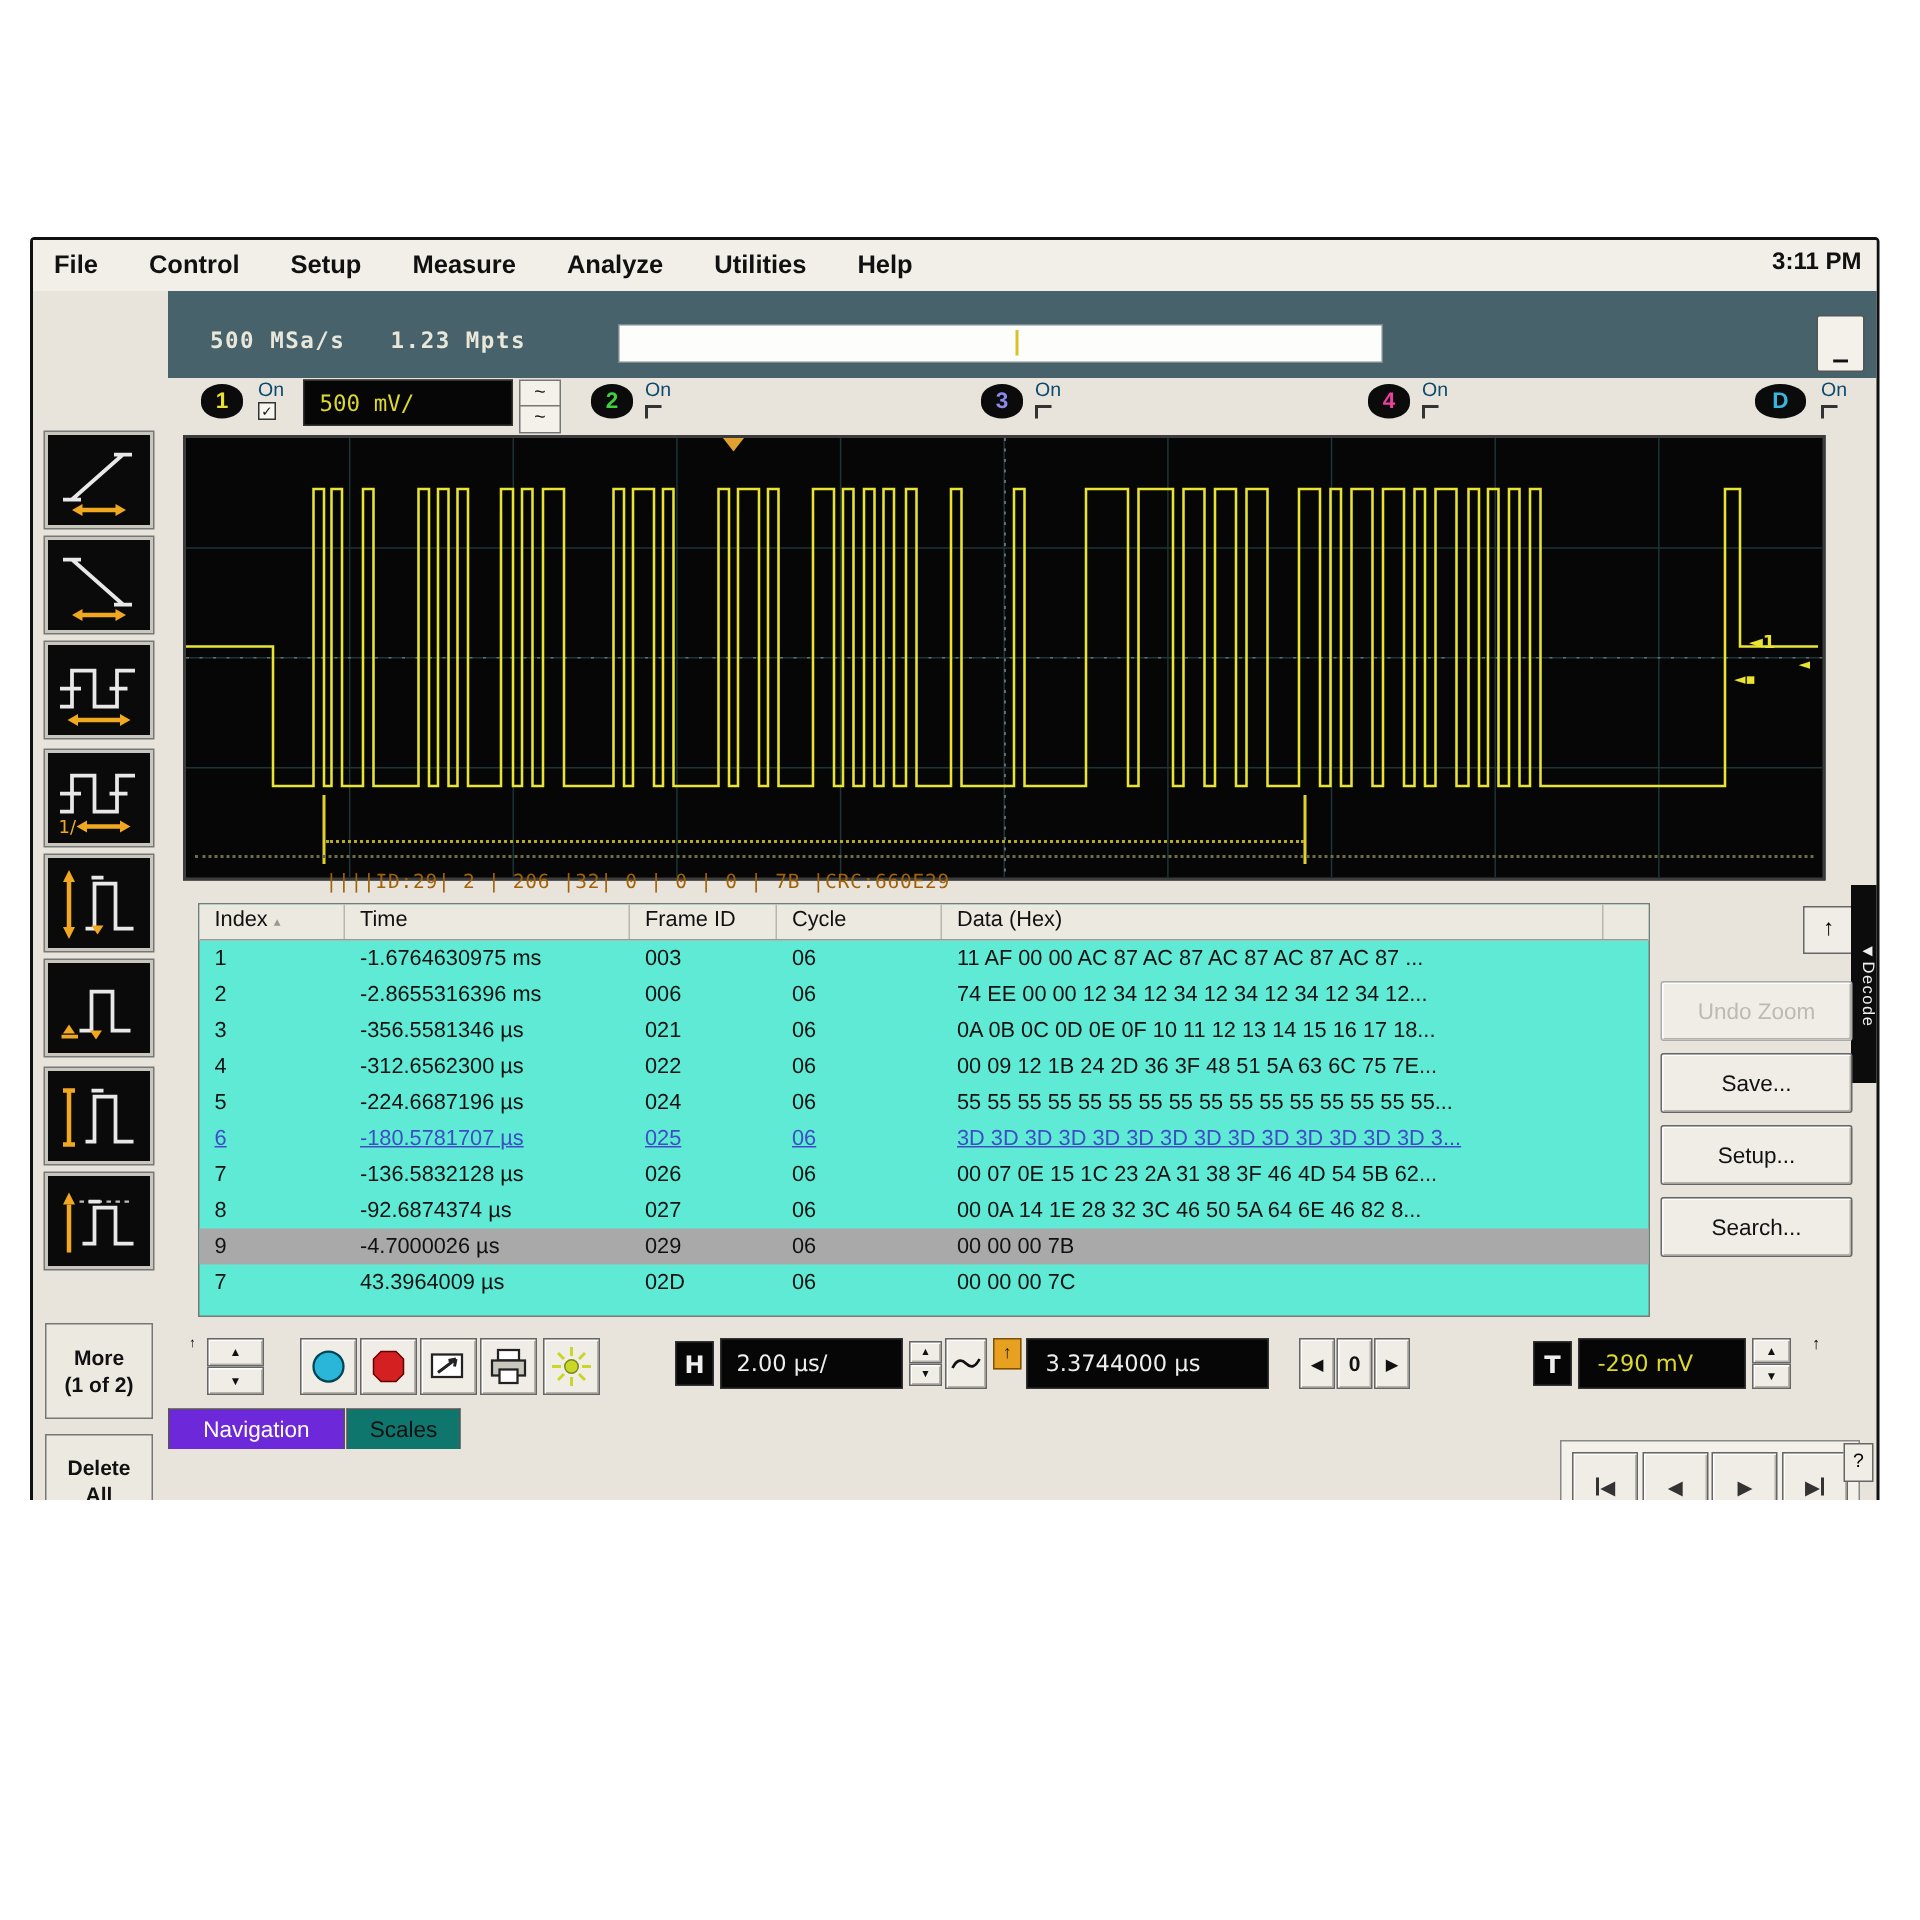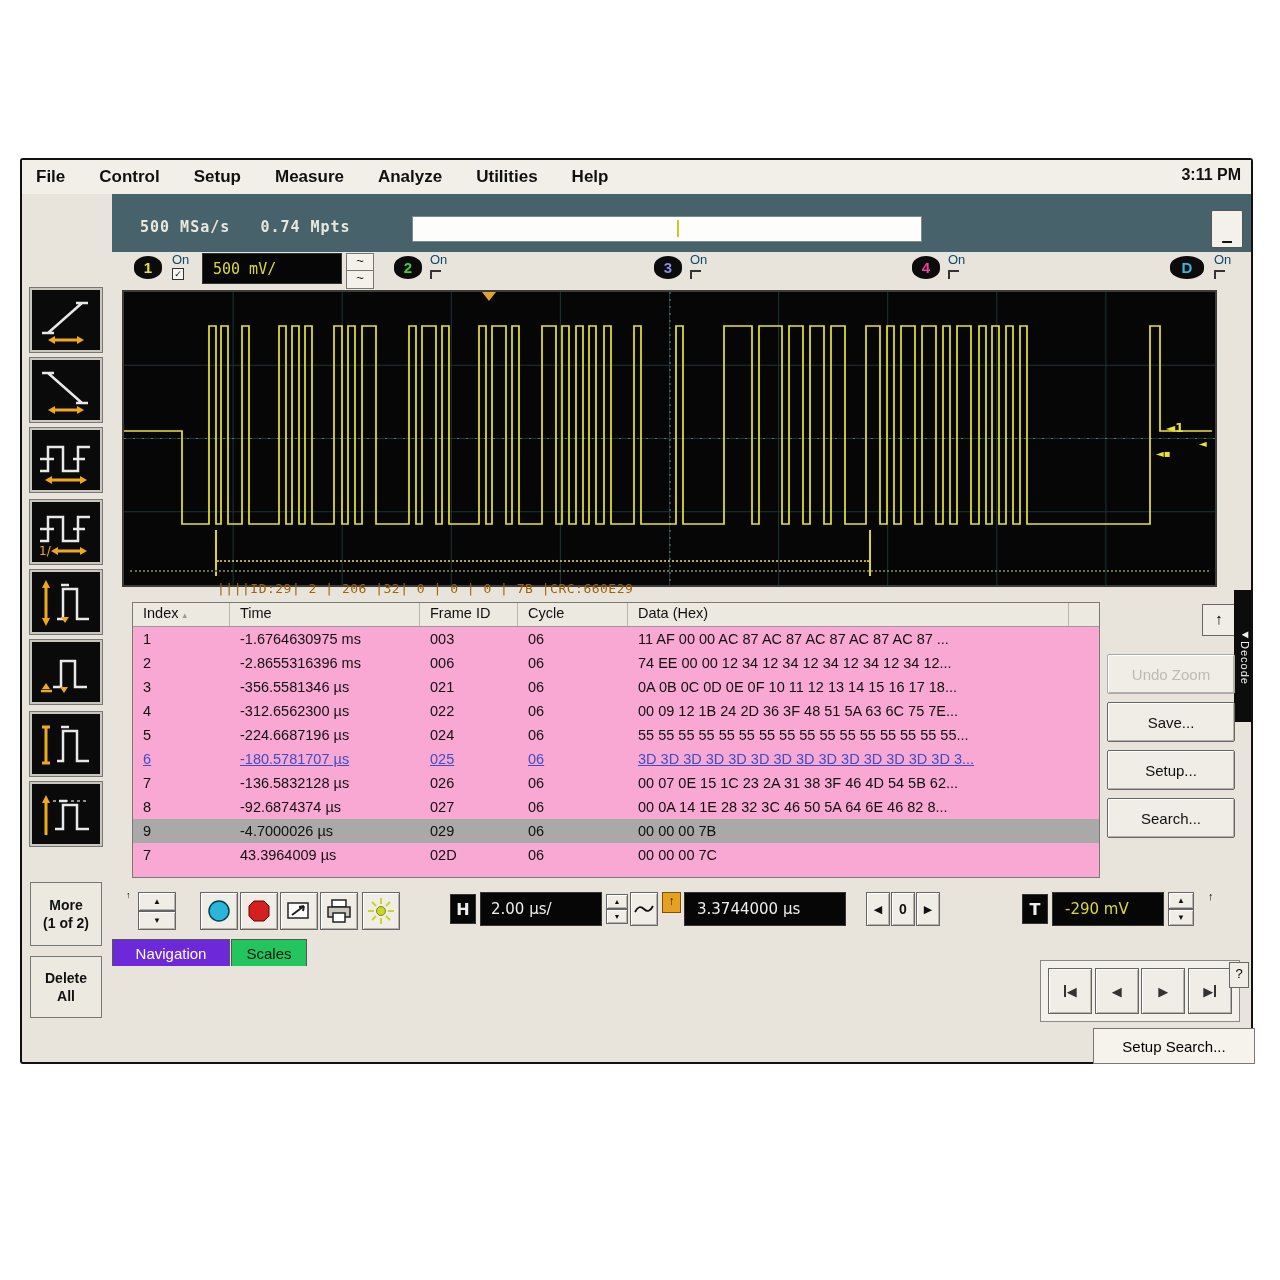--- a/index.html
+++ b/index.html
@@ -1,16 +1,16 @@
 <!DOCTYPE html>
 <html><head>
 <meta charset="utf-8">
 <style>
   html,body{margin:0;padding:0;background:#fff;}
-  .page{position:relative;width:1280px;height:1280px;background:#fff;overflow:hidden;
+  .page{position:relative;width:1280px;height:1000px;background:#fff;overflow:hidden;
         font-family:"Liberation Sans",sans-serif;text-decoration:underline;}
   .abs{position:absolute;}
   .window{position:absolute;left:20px;top:158px;width:1233px;height:906px;
           background:#e8e4dc;border:2px solid #111;border-radius:3px;box-sizing:border-box;}
 
   
   .menubar{position:absolute;left:0;top:0;width:100%;height:34px;background:#f2efe8;
            display:flex;align-items:center;gap:34px;padding-left:14px;box-sizing:border-box;
            font-size:17px;font-weight:bold;color:#111;}
   .menubar .clock{position:absolute;right:10px;top:6px;font-size:16px;font-weight:bold;}
@@ -49,21 +49,21 @@
             border-right:7px solid transparent;border-top:9px solid #dfa231;}
   .decode-line{position:absolute;left:93px;top:245px;color:#a16207;
                font-family:"DejaVu Sans Mono",monospace;font-size:13px;letter-spacing:0.5px;white-space:pre;margin-top:44px;}
   .decode-underline{position:absolute;left:93px;top:268px;width:652px;border-bottom:2px dotted #b5a926;}
   .decode-endbar{position:absolute;top:238px;width:2px;height:46px;background:#ddd32b;}
   .axis-dots{position:absolute;left:6px;right:6px;top:278px;border-bottom:2px dotted #6d6d45;}
   .wmark{position:absolute;color:#e8e434;font-family:"DejaVu Sans",sans-serif;
          font-size:12px;font-weight:bold;line-height:12px;}
 
   
-  .dtable{position:absolute;left:110px;top:442px;width:968px;height:276px;background:#f9a8d4;
+  .dtable{position:absolute;left:110px;top:442px;width:968px;height:276px;background:#5eead4;
           border:1px solid #7a7a74;box-sizing:border-box;font-size:14.5px;color:#111;}
   .thead{display:grid;grid-template-columns:97px 190px 98px 110px 1fr 30px;height:23px;
          background:#ece9e1;border-bottom:1px solid #9a9a94;}
   .th{border-right:1px solid #b9b6ae;padding:2px 0 0 10px;box-sizing:border-box;
       white-space:nowrap;overflow:hidden;}
   .trow{display:grid;grid-template-columns:97px 190px 98px 110px 1fr;height:24px;line-height:24px;}
   .td{padding-left:10px;white-space:nowrap;overflow:hidden;}
   .trow.link .td{color:#3d4ec4;text-decoration:underline;}
   .trow.sel{background:#a9a9a9;}
   .scrollup{position:absolute;left:1180px;top:444px;width:32px;height:30px;background:#f0ede6;
@@ -84,21 +84,21 @@
         display:flex;align-items:center;justify-content:center;box-sizing:border-box;color:#111;}
   .blackbox{background:#060606;color:#eee;font-family:"DejaVu Sans",sans-serif;
             display:flex;align-items:center;box-sizing:border-box;border:1px solid #333;}
   .spin{display:flex;flex-direction:column;}
   .spin .bbtn{font-size:8px;line-height:8px;}
 
   
   .tab{position:absolute;top:779px;height:27px;display:flex;align-items:center;justify-content:center;
        font-size:15px;border:1px solid #555;border-bottom:none;box-sizing:border-box;}
   .tab.active{background:#6d28d9;color:#fff;}
-  .tab.idle{background:#22c55e;color:#111;}
+  .tab.idle{background:#0f766e;color:#111;}
   .statuspane{position:absolute;left:90px;top:806px;right:0;bottom:0;}
   .statustext{position:absolute;color:#e9e7da;font-family:"DejaVu Sans Mono",monospace;
               font-size:15px;font-weight:bold;white-space:pre;}
   .navpane{position:absolute;left:1018px;top:800px;width:200px;height:62px;background:#f4f1ea;
            border:1px solid #888;display:flex;align-items:center;justify-content:space-around;padding:0 6px;box-sizing:border-box;}
   .navbtn{width:42px;height:44px;background:#f0ede6;border:1px solid #666;
           box-shadow:inset 1px 1px 0 #fff,inset -1px -1px 0 #b5b2aa;
           display:flex;align-items:center;justify-content:center;gap:1px;font-size:13px;color:#333;}
   .navbar{width:2px;height:12px;background:#333;}
   .helpbtn{position:absolute;right:2px;top:802px;width:18px;height:24px;background:#f0ede6;
@@ -125,21 +125,21 @@
     <span class="menu-item">Control</span>
     <span class="menu-item">Setup</span>
     <span class="menu-item">Measure</span>
     <span class="menu-item">Analyze</span>
     <span class="menu-item">Utilities</span>
     <span class="menu-item">Help</span>
     <span class="clock">3:11 PM</span>
   </div>
 
   <div class="acqstrip teal">
-    <span class="acqtext"><span>500 MSa/s</span>&nbsp;&nbsp;&nbsp;<span>0.74 Mpts</span></span>
+    <span class="acqtext"><span>500 MSa/s</span>&nbsp;&nbsp;&nbsp;<span>1.23 Mpts</span></span>
     <div class="membar">
       <div class="memtick"></div>
     </div>
     <div class="minbtn">–</div>
   </div>
 
   <div class="chanrow">
     <div class="badge" style="left:112px;color:#e6e22e">1</div>
     <span class="onlbl" style="left:150px">On</span>
     <span class="chkbox" style="left:150px;top:16px">✓</span>

